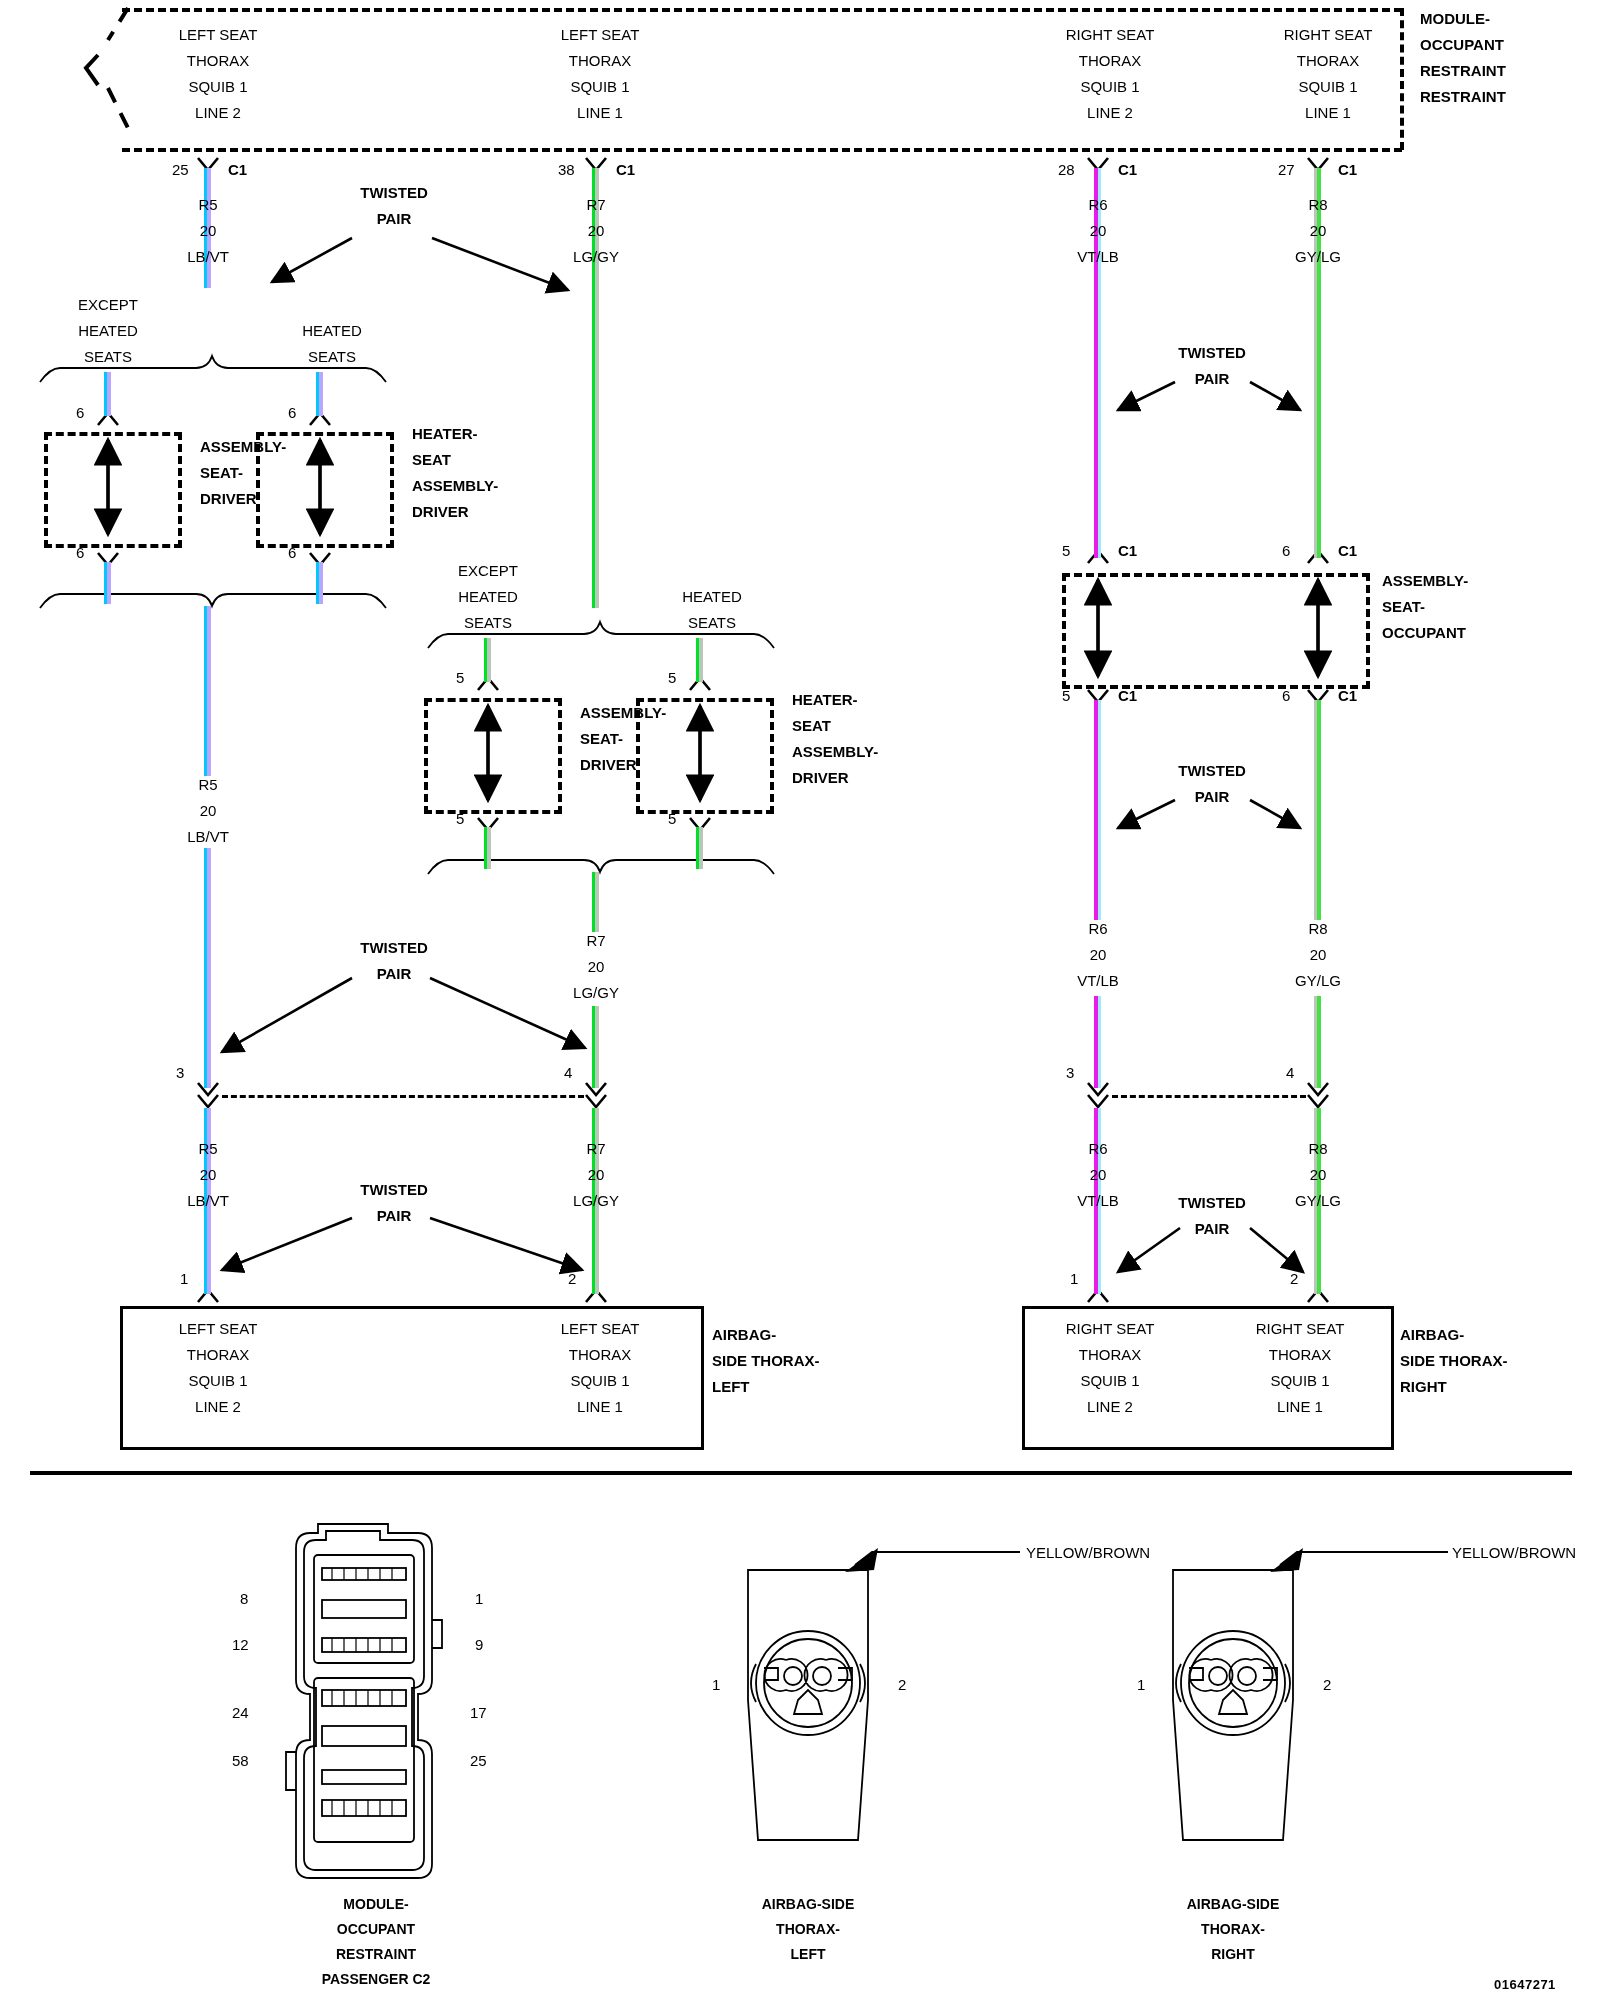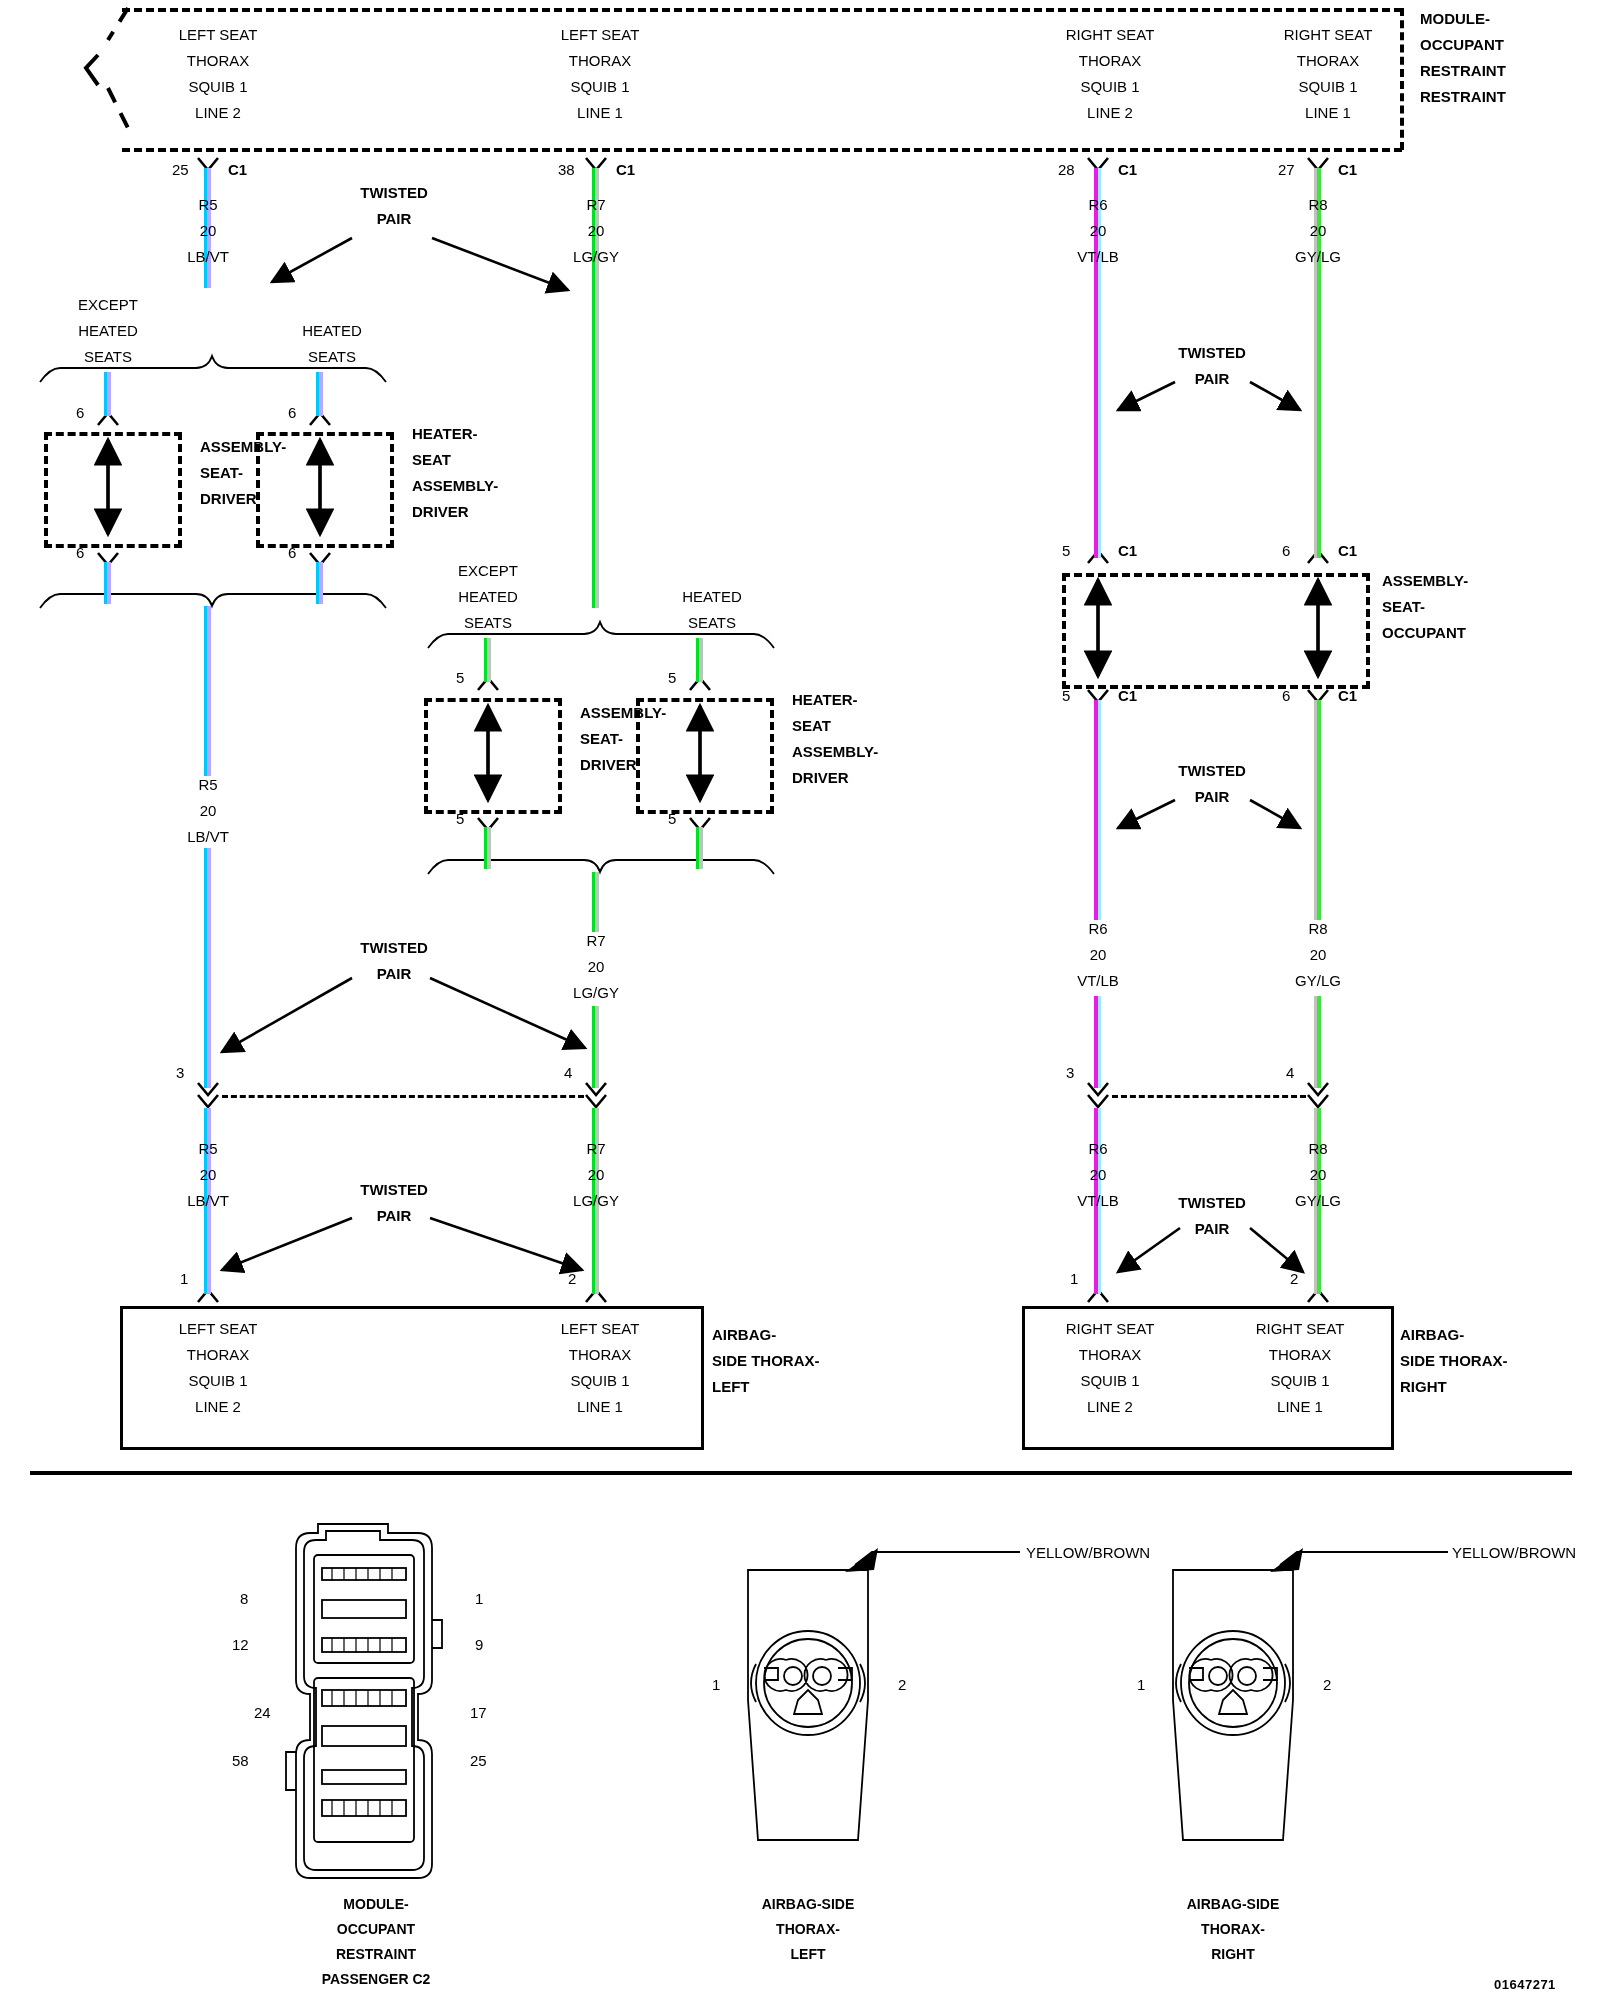--- a/index.html
+++ b/index.html
@@ -516,21 +516,21 @@
   <div class="blkL bold" style="left:1400px;top:1322px;">
     <div>AIRBAG-</div>
     <div>SIDE THORAX-</div>
     <div>RIGHT</div>
   </div>
 
   <div class="sepline" style="left:30px;top:1471px;width:1542px;"></div>
 
   <div class="tx thin" style="left:240px;top:1586px;">8</div>
   <div class="tx thin" style="left:232px;top:1632px;">12</div>
-  <div class="tx thin" style="left:232px;top:1700px;margin-left:22px;">24</div>
+  <div class="tx thin" style="left:232px;top:1700px;">24</div>
   <div class="tx thin" style="left:232px;top:1748px;">58</div>
   <div class="tx thin" style="left:475px;top:1586px;">1</div>
   <div class="tx thin" style="left:475px;top:1632px;">9</div>
   <div class="tx thin" style="left:470px;top:1700px;">17</div>
   <div class="tx thin" style="left:470px;top:1748px;">25</div>
 
   <div class="blk bold" style="left:376px;top:1892px;font-size:14px;line-height:25px;">
     <div>MODULE-</div>
     <div>OCCUPANT</div>
     <div>RESTRAINT</div>

